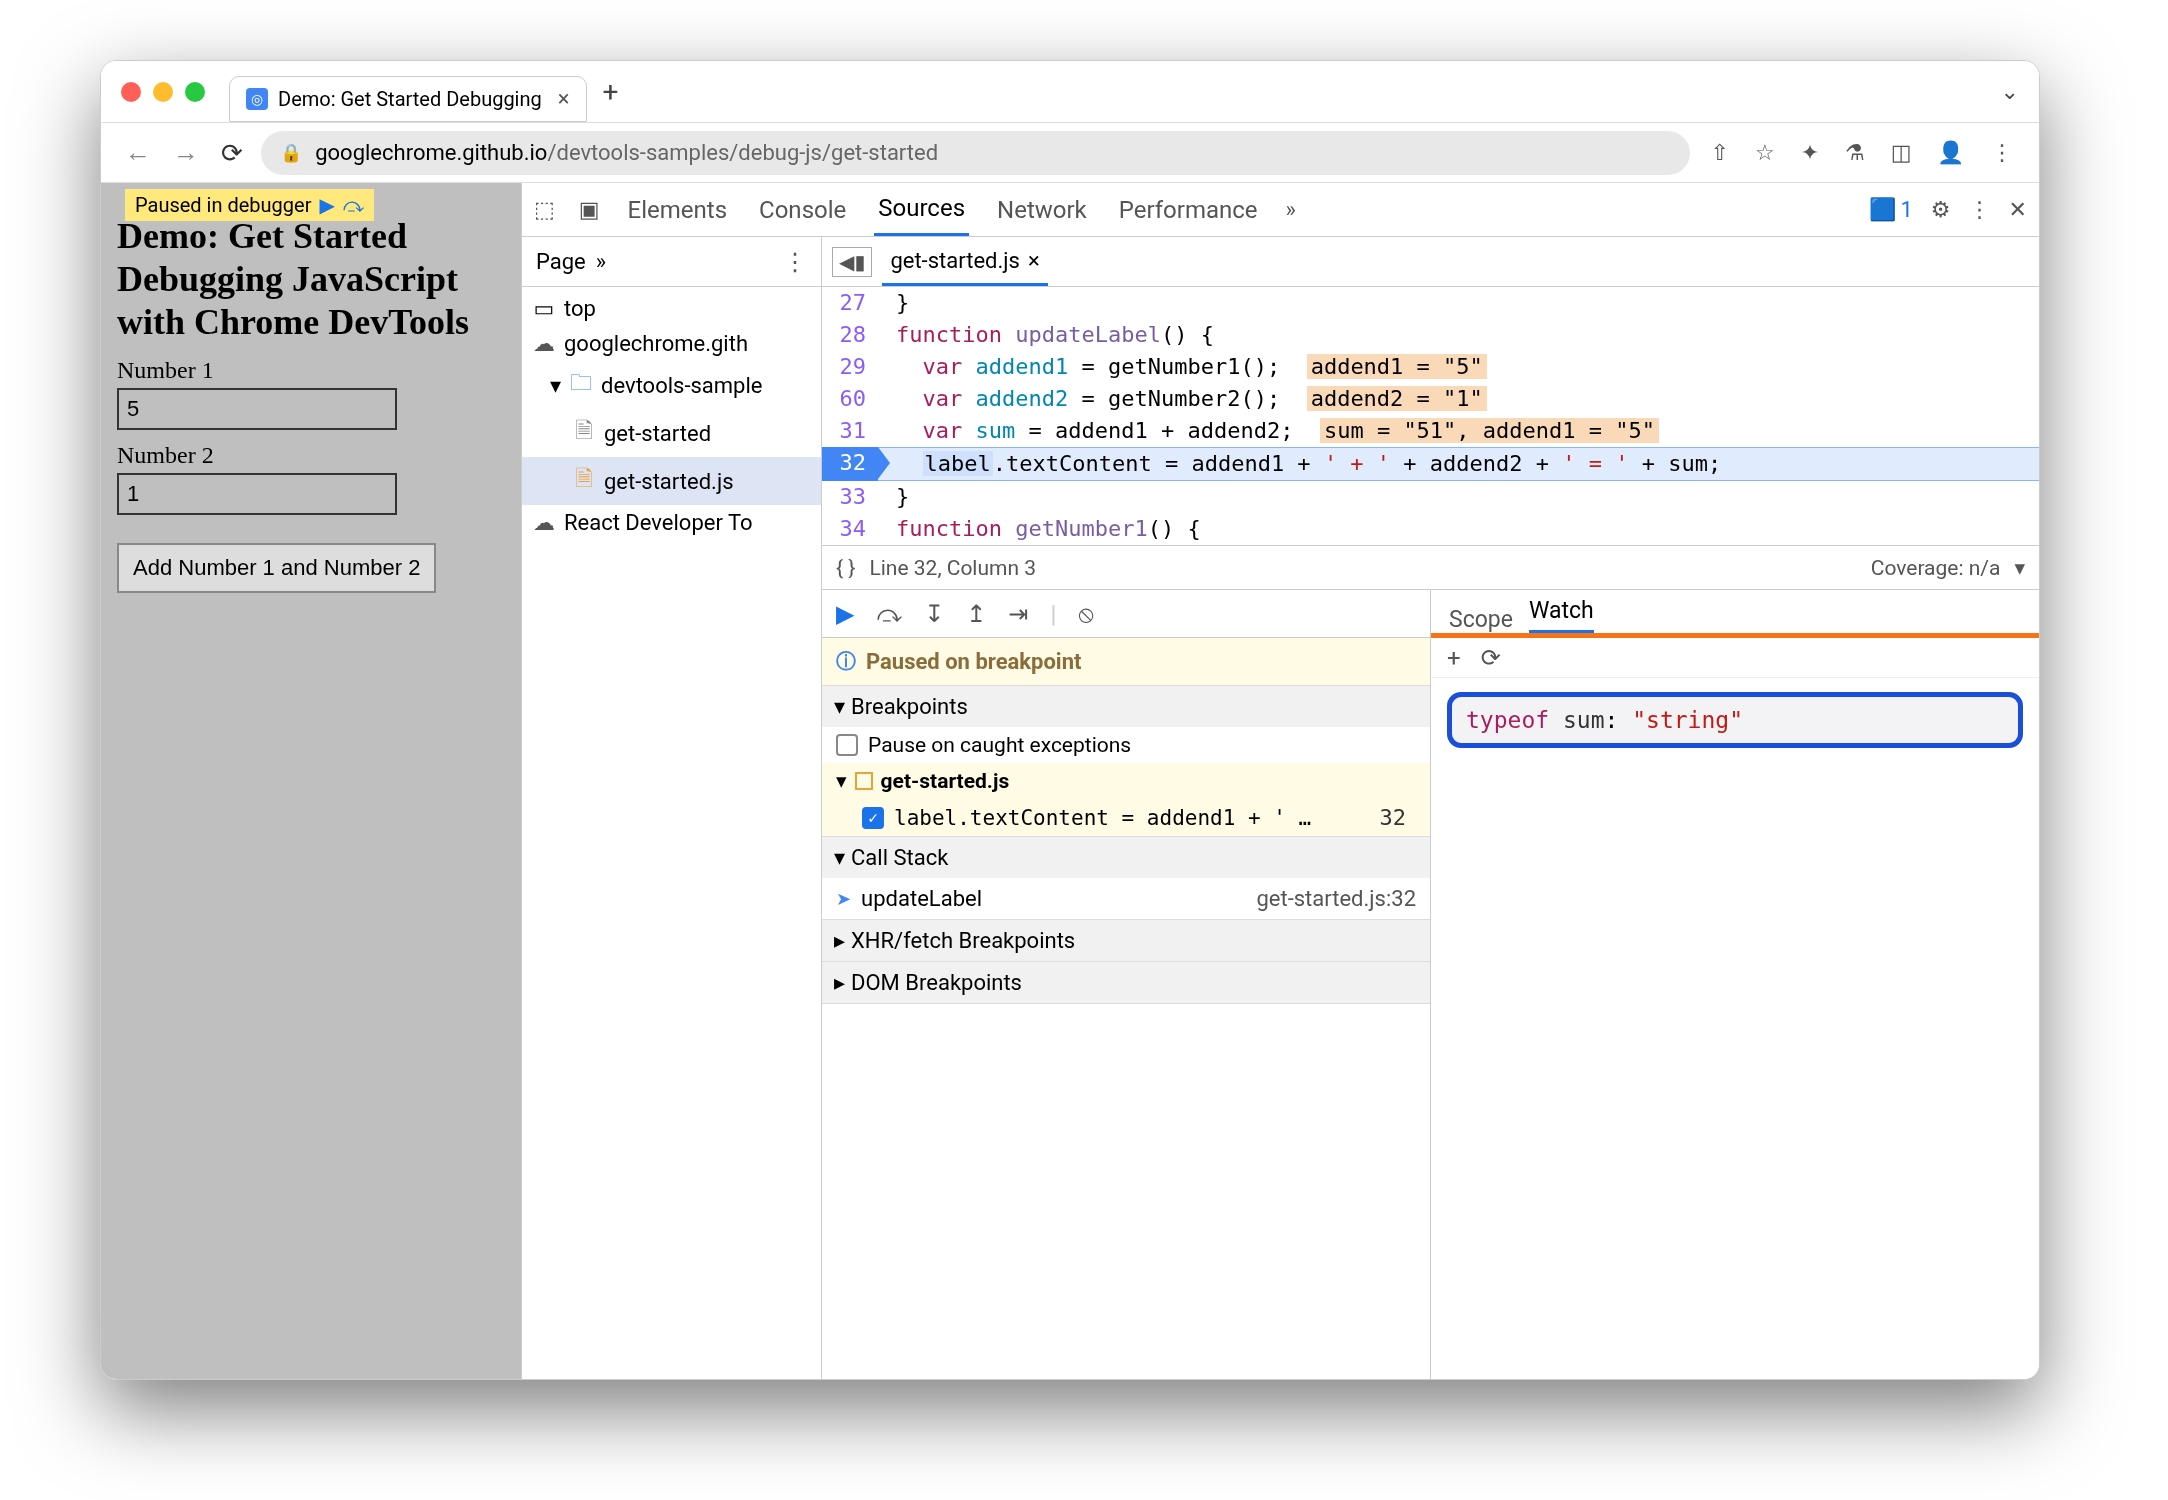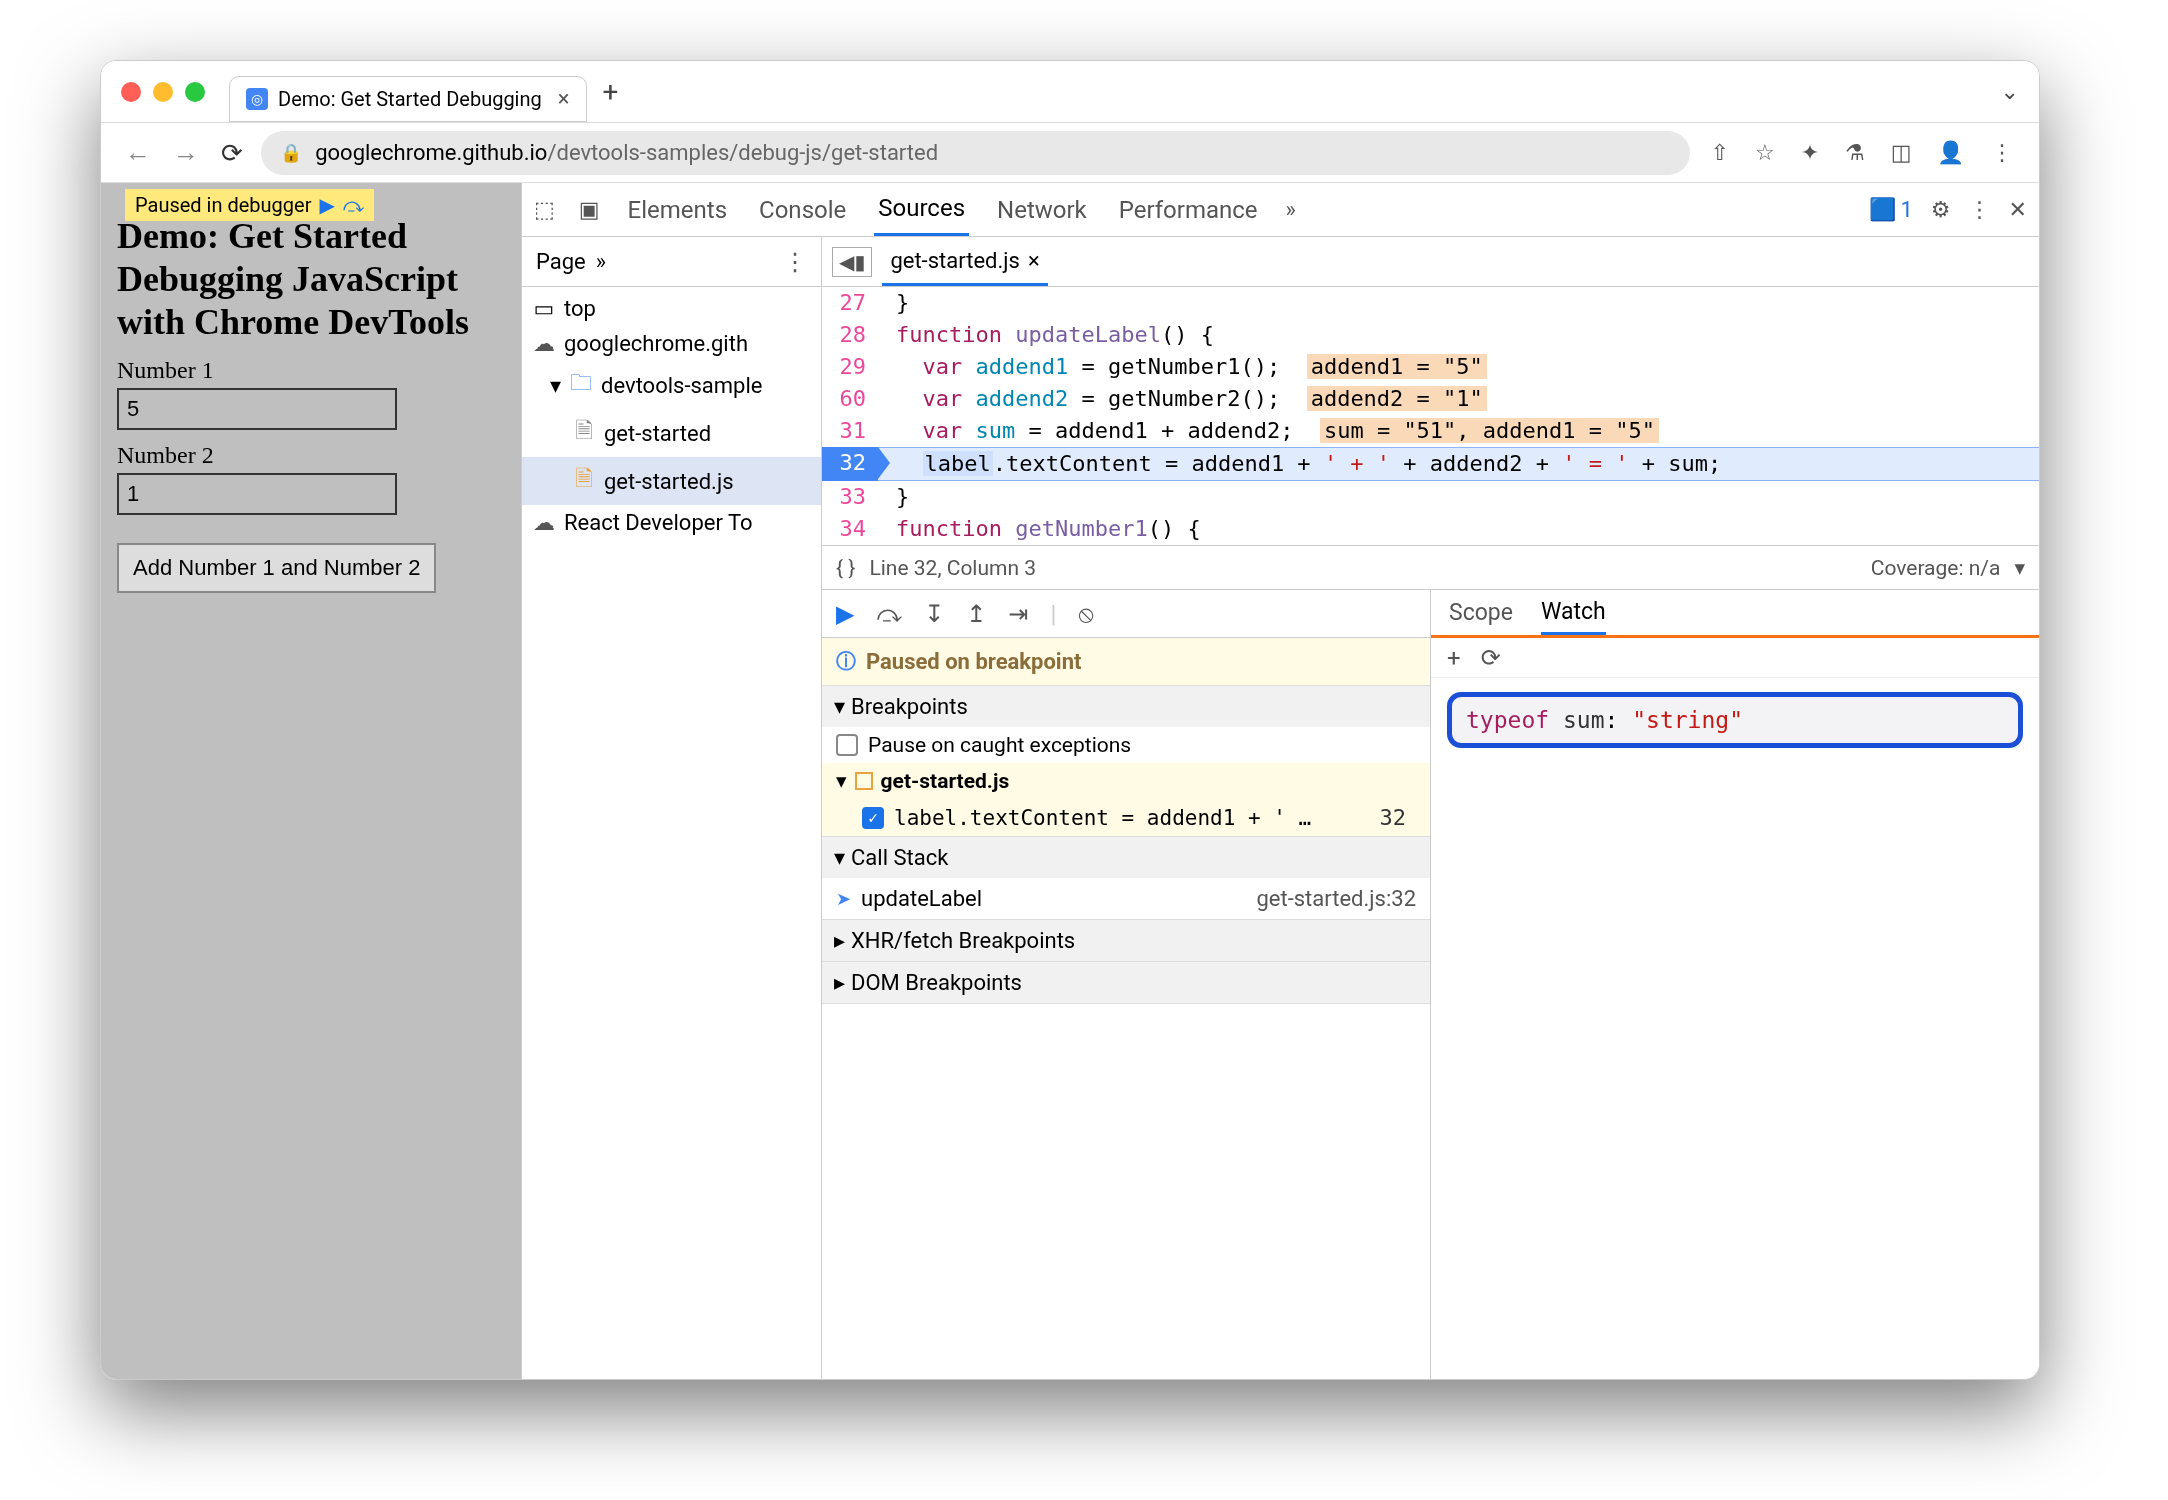--- a/index.html
+++ b/index.html
@@ -52,21 +52,21 @@
 .file { color: #888; }
 .cloud { color: #555; }
 .ind1 { padding-left: 28px; }
 .ind2 { padding-left: 50px; }
 .editor-col { flex: 1; display: flex; flex-direction: column; }
 .ed-tabs { height: 50px; display: flex; align-items: center; border-bottom: 1px solid #ccc; padding: 0 10px; gap: 10px; font-size: 22px; }
 .ed-toggle { font-size: 20px; color: #555; border: 1px solid #aaa; padding: 2px 6px; }
 .ed-tab { display: flex; align-items: center; gap: 8px; padding: 0 8px; height: 100%; border-bottom: 3px solid #1a73e8; }
 .code { font-family: Menlo, Consolas, monospace; font-size: 22px; line-height: 32px; background: #fff; }
 .code-row { display: flex; }
-.ln { width: 56px; text-align: right; padding-right: 12px; color: #ec4899; background: #fff; user-select: none; }
+.ln { width: 56px; text-align: right; padding-right: 12px; color: #8b5cf6; background: #fff; user-select: none; }
 .ln.bp { background: #4285f4; color: #fff; position: relative; }
 .ln.bp::after { content: ''; position: absolute; right: -12px; top: 0; border-top: 16px solid transparent; border-bottom: 16px solid transparent; border-left: 12px solid #4285f4; }
 .cl { flex: 1; padding-left: 18px; white-space: pre; }
 .cl.exec { background: #e0ecfd; border-top: 1px solid #8ab4f8; border-bottom: 1px solid #8ab4f8; }
 .kw { color: #a71d5d; }
 .fn { color: #795da3; }
 .str { color: #c41a16; }
 .var { color: #0086b3; }
 .hl1 { background: #cee0fc; padding: 0 2px; }
 .hl2 { background: #f9d9b8; padding: 0 4px; }
@@ -85,21 +85,21 @@
 .chkbox { width: 22px; height: 22px; border: 2px solid #888; border-radius: 4px; display: inline-flex; align-items: center; justify-content: center; background: #fff; }
 .chkbox.on { background: #1a73e8; border-color: #1a73e8; color: #fff; font-size: 16px; }
 .bp-file { background: #fffbe5; padding: 6px 14px; display: flex; align-items: center; gap: 8px; }
 .bp-marker { display:inline-block; width: 18px; height: 18px; border: 2px solid #e8a33d; }
 .bp-line { background: #fffbe5; padding: 6px 14px 6px 40px; font-family: Menlo, monospace; display: flex; align-items: center; gap: 10px; }
 .bp-ln { margin-left: auto; font-size: 22px; color: #333; padding-right: 10px; }
 .cs-row { display: flex; padding: 8px 14px; font-size: 22px; align-items: center; gap: 10px; }
 .cs-loc { margin-left: auto; color: #555; }
 .arrow { color: #4285f4; font-size: 18px; }
 .dbg-right { flex: 1; display: flex; flex-direction: column; }
-.sw-tabs { height: 48px; display: flex; align-items: center; padding: 0 18px; gap: 28px; font-size: 23px; border-bottom: 3px solid #f97316; color: #555; }
+.sw-tabs { height: 48px; display: flex; align-items: flex-end; padding: 0 18px; gap: 16px; font-size: 23px; border-bottom: 5px solid #f97316; color: #555; }
 .sw-tab.active { color: #000; border-bottom: 3px solid #1a73e8; height: 100%; display: flex; align-items: center; }
 .watch-tools { height: 40px; display: flex; align-items: center; padding: 0 16px; gap: 20px; font-size: 24px; color: #555; border-bottom: 1px solid #eee; }
 .watch-item { margin: 14px 16px; padding: 10px 14px; font-family: Menlo, monospace; font-size: 23px; border: 5px solid #1c4fd8; border-radius: 14px; background: #f3f3f5; display: inline-block; }
 .watch-expr { color: #a71d5d; }
 .watch-name { color: #333; }
 .watch-val { color: #c41a16; }
 </style>
 </head>
 <body>
 

